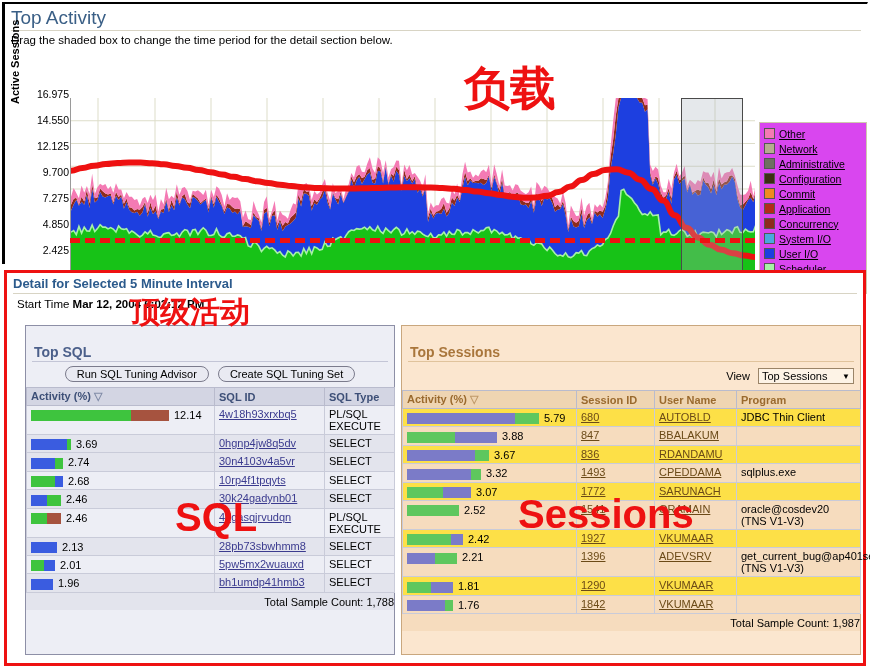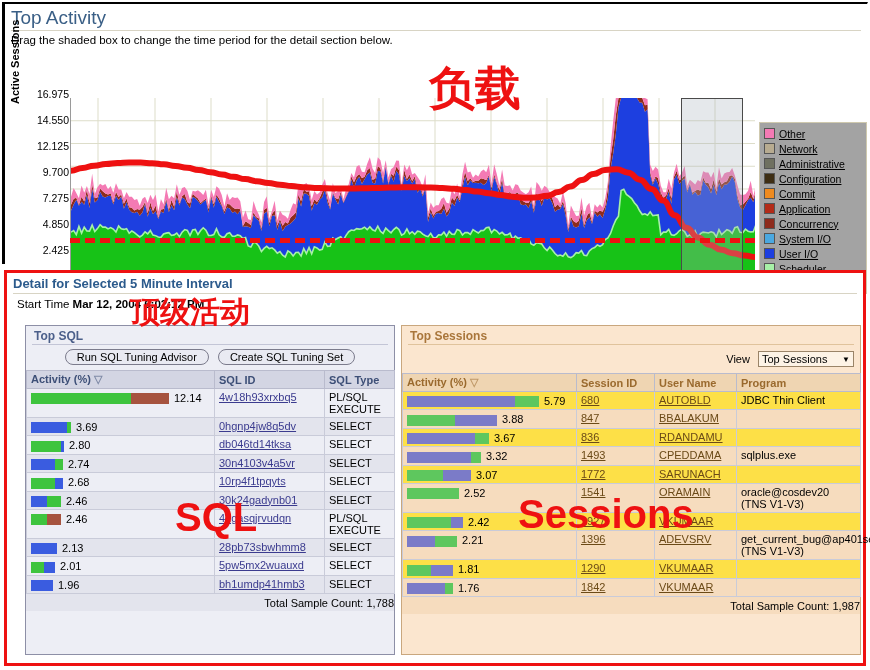--- a/index.html
+++ b/index.html
@@ -50,21 +50,21 @@
     background:rgba(170,178,190,0.30);
     border:1px solid #4a4a4a;
   }
   .xlabels { position:absolute; left:40px; top:234px; width:760px; height:14px; }
   .xlabels span { position:absolute; font-size:10.5px; white-space:nowrap; }
   .xdate { position:absolute; left:80px; top:247px; font-size:10.5px; }
 
   
   .legend {
     position:absolute; left:752px; top:74px; width:108px; height:172px;
-    background:#a3a3a3; border:1px solid #cfc9ae; padding:3px 2px 2px 4px;
+    background:#d946ef; border:1px solid #cfc9ae; padding:3px 2px 2px 4px;
   }
   .legend-row { display:flex; align-items:center; height:15px; }
   .legend-sw { width:11px; height:11px; border:1px solid #555; margin-right:4px; flex:0 0 auto; }
   .legend-txt {
     font-size:10.5px; text-decoration:underline; color:#000; white-space:nowrap;
   }
 
   
   .detail {
     position:absolute; left:4px; top:270px; width:862px; height:396px;
@@ -76,21 +76,21 @@
   .dt-underline { height:1px; background:#d8d4c4; margin:0 6px; }
   .dt-start { padding:4px 0 4px 10px; font-size:11.5px; }
   .dt-start b { font-weight:bold; }
 
   .panels { position:absolute; left:18px; top:52px; width:836px; height:330px; }
 
   .panel { position:absolute; top:0; height:330px; }
   .panel-sql  { left:0;   width:370px; background:#edeef5; border:1px solid #8d8fa6; }
   .panel-sess { left:376px; width:460px; background:#fbe6cf; border:1px solid #c9a77e; }
 
-  .panel-title { font-size:12px; font-weight:bold; padding:3px 0 1px 8px; }
+  .panel-title { font-size:14px; font-weight:bold; padding:18px 0 1px 8px; }
   .panel-sql  .panel-title { color:#4b5f8a; }
   .panel-sess .panel-title { color:#a9763b; }
   .panel-rule { height:1px; margin:0 6px; }
   .panel-sql  .panel-rule { background:#c3c5d6; }
   .panel-sess .panel-rule { background:#e0c39c; }
 
   .btnrow { text-align:center; padding:4px 0 5px 0; }
   .pillbtn {
     display:inline-block; font-size:11px; padding:1px 11px; margin:0 3px;
     border:1px solid #7b7b8c; border-radius:9px; background:#e9eaf2; color:#000;
@@ -134,21 +134,21 @@
     text-align:right; font-size:11px; padding:3px 0 2px 0;
   }
   .panel-sql .totalrow { background:#e3e4ed; color:#000; }
   .panel-sess .totalrow { background:#f6dcbe; color:#000; }
 
   
   .anno {
     position:absolute; color:#ee1111; font-weight:bold;
     -webkit-text-stroke:0; pointer-events:none;
   }
-  .anno-load { left:429px; top:58px; font-size:46px; }
+  .anno-load { left:464px; top:58px; font-size:46px; }
   .anno-top  { left:130px; top:292px; font-size:30px; }
   .anno-sql  { left:175px; top:495px; font-size:40px; }
   .anno-sess { left:518px; top:492px; font-size:40px; }
   .redline {
     position:absolute; left:63px; top:190px; width:790px; height:0;
     border-top:5px dashed #ee1111;
   }
 </style>
 </head>
 <body>
@@ -306,25 +306,20 @@
               <tr>
                 <td class="actcell"><span class="barwrap"><span class="bar" style="width: 100px; background: rgb(62, 196, 62);"></span><span class="bar" style="width: 38px; background: rgb(166, 83, 63);"></span></span><span class="pct">12.14</span></td>
                 <td><span class="lnk">4w18h93xrxbq5</span></td>
                 <td>PL/SQL EXECUTE</td>
               </tr>
               <tr class="alt">
                 <td class="actcell"><span class="barwrap"><span class="bar" style="width: 36px; background: rgb(58, 92, 224);"></span><span class="bar" style="width: 4px; background: rgb(62, 196, 62);"></span></span><span class="pct">3.69</span></td>
                 <td><span class="lnk">0hgnp4jw8q5dv</span></td>
                 <td>SELECT</td>
               </tr>
-              <tr>
-                <td class="actcell"><span class="barwrap"><span class="bar" style="width: 30px; background: rgb(62, 196, 62);"></span><span class="bar" style="width: 3px; background: rgb(58, 92, 224);"></span></span><span class="pct">2.80</span></td>
-                <td><span class="lnk">db046td14tksa</span></td>
-                <td>SELECT</td>
-              </tr>
               <tr class="alt">
                 <td class="actcell"><span class="barwrap"><span class="bar" style="width: 24px; background: rgb(58, 92, 224);"></span><span class="bar" style="width: 8px; background: rgb(62, 196, 62);"></span></span><span class="pct">2.74</span></td>
                 <td><span class="lnk">30n4103v4a5vr</span></td>
                 <td>SELECT</td>
               </tr>
               <tr>
                 <td class="actcell"><span class="barwrap"><span class="bar" style="width: 24px; background: rgb(62, 196, 62);"></span><span class="bar" style="width: 8px; background: rgb(58, 92, 224);"></span></span><span class="pct">2.68</span></td>
                 <td><span class="lnk">10rp4f1tpqyts</span></td>
                 <td>SELECT</td>
               </tr>

